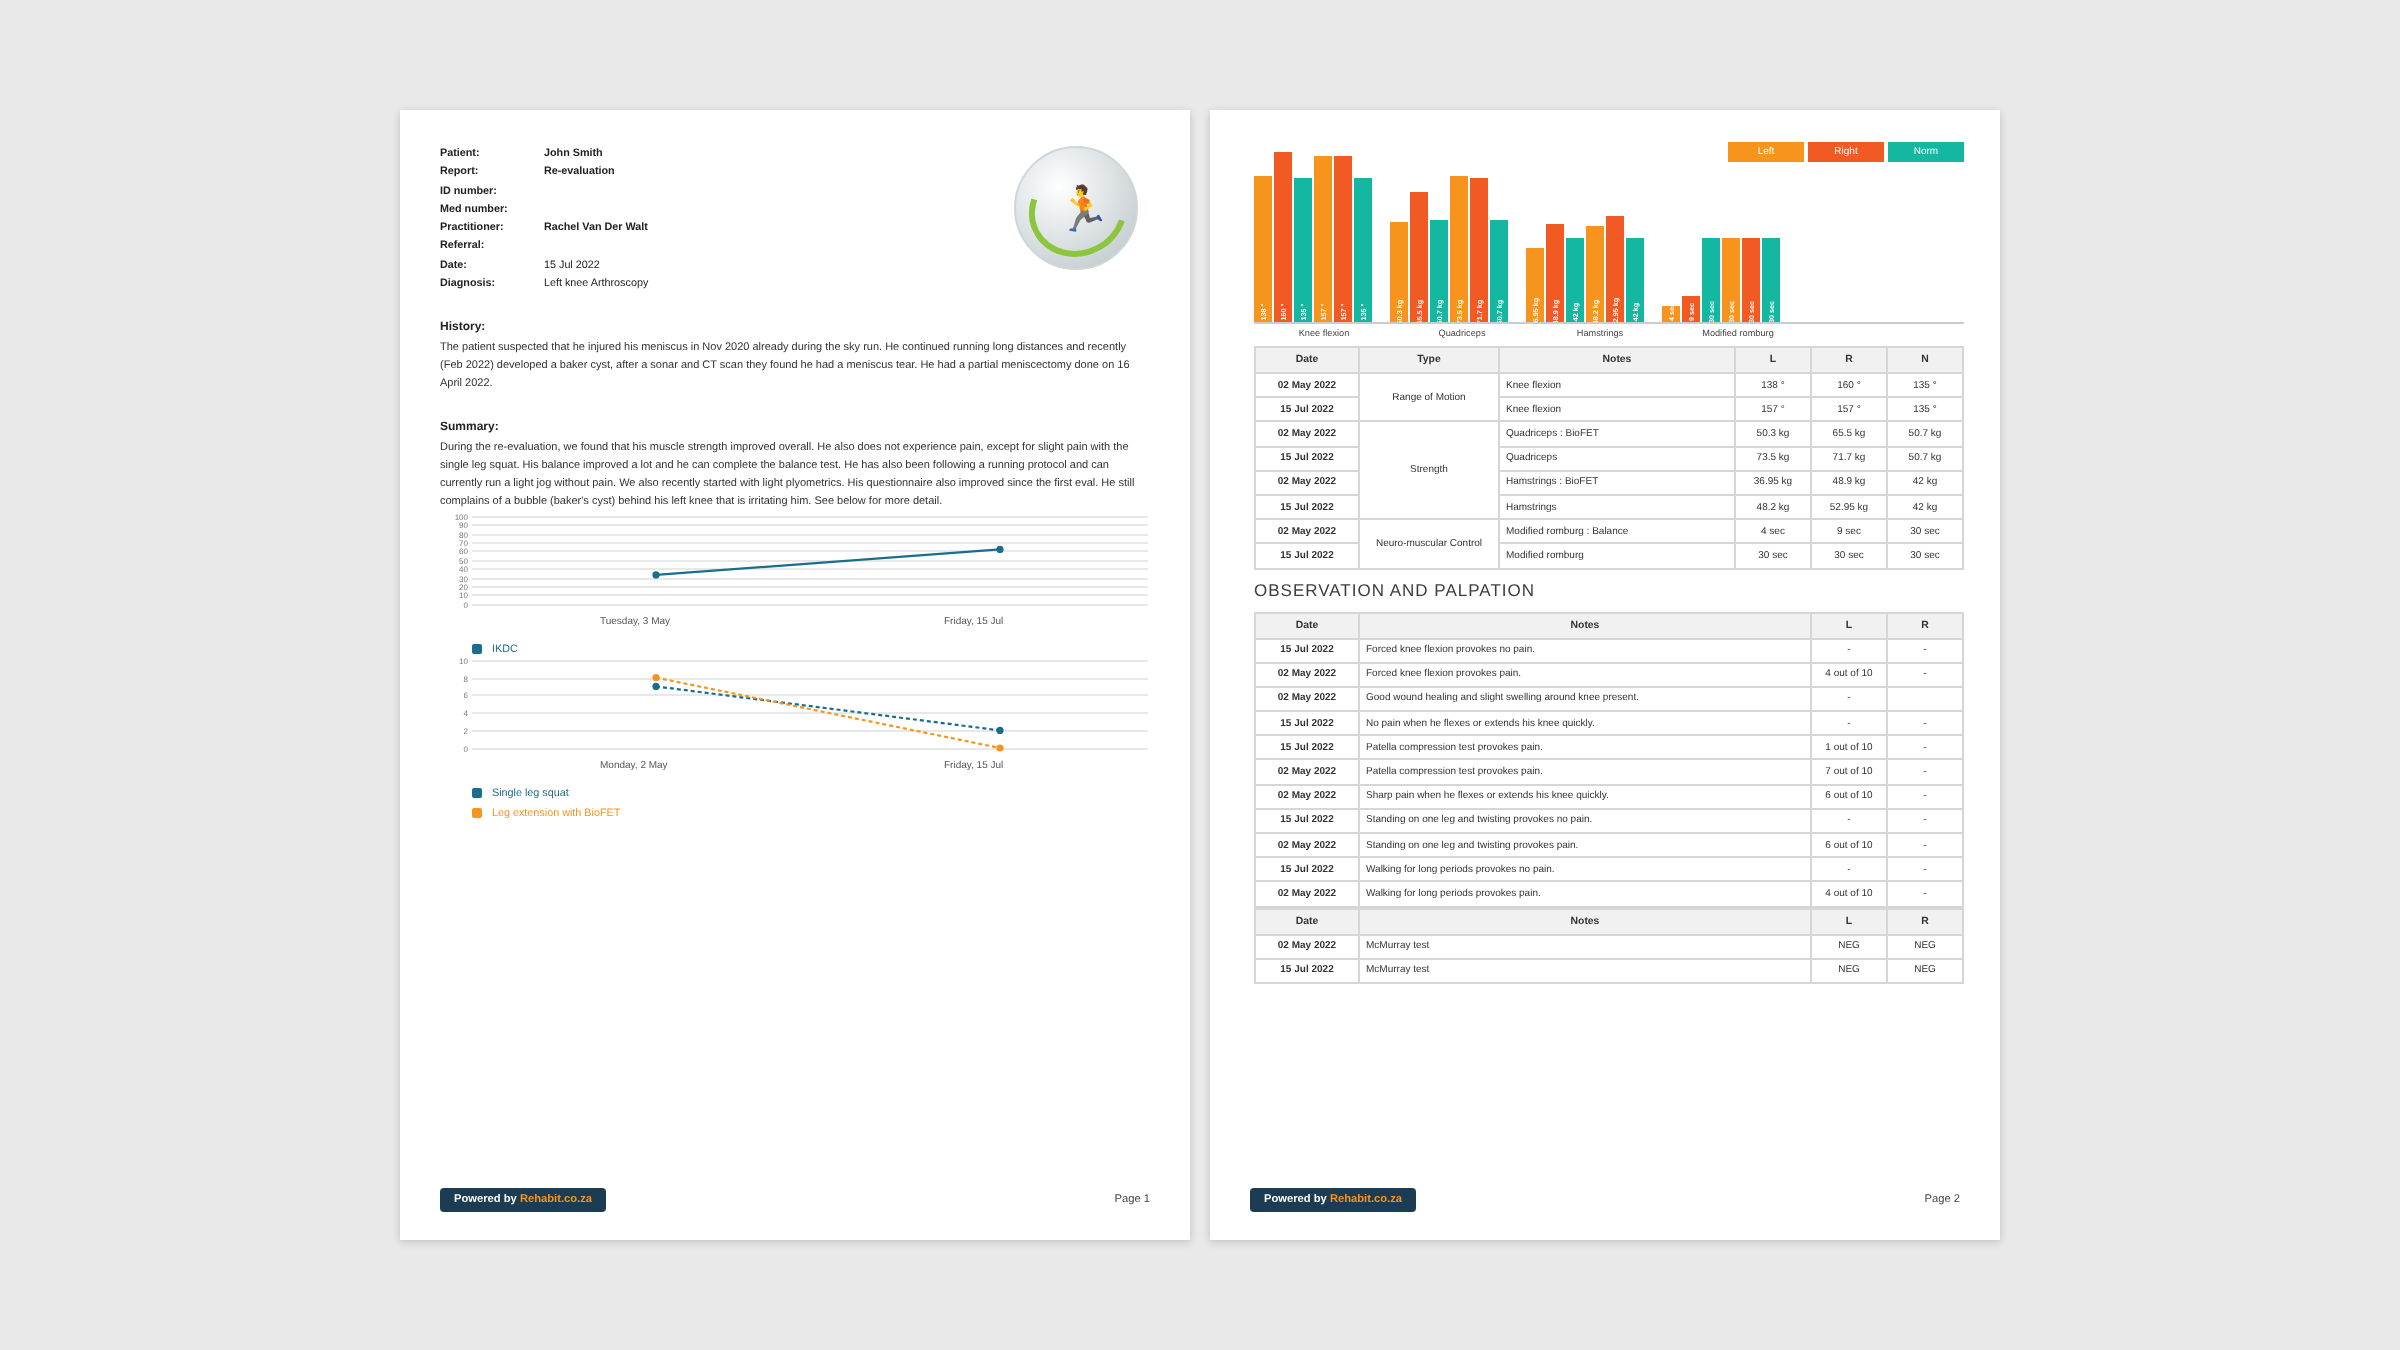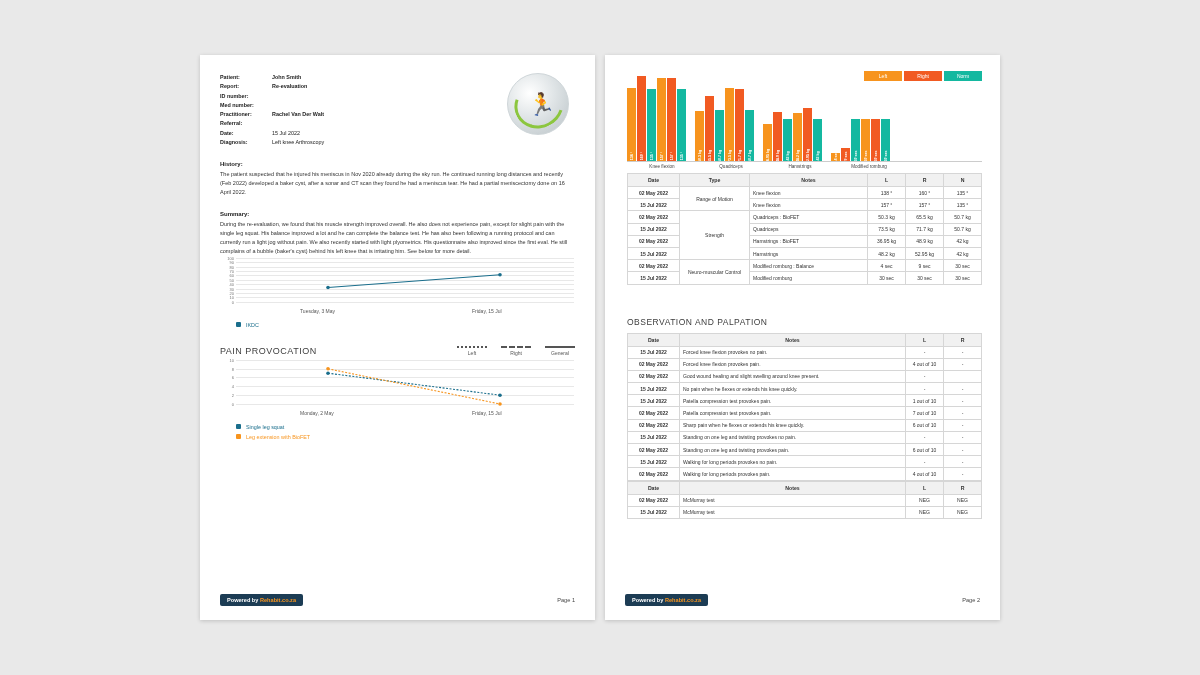--- a/index.html
+++ b/index.html
@@ -204,37 +204,20 @@
         <div class="xlabel" style="left: 78px; top: 52px;">Tuesday, 3 May</div>
         <div class="xlabel" style="left: 250px; top: 52px;">Friday, 15 Jul</div>
       </div>
     <div class="legend" id="q-legend">
         <div class="legend-item">
           <span class="legend-dot" style="background: rgb(26, 110, 140);"></span>
           <span style="color: rgb(26, 110, 140);">IKDC</span>
         </div>
       </div>
 
-    <div class="pp-head">
-      <div class="pp-title">PAIN PROVOCATION</div>
-      <div class="pp-key" id="pp-key">
-          <div class="k">
-            <div class="bar dotline" style="width: 30px; background: none;"></div>
-            <div>Left</div>
-          </div>
-          <div class="k">
-            <div class="bar dashline" style="width: 30px; background: none;"></div>
-            <div>Right</div>
-          </div>
-          <div class="k">
-            <div class="bar solidline" style="width: 30px; background: none;"></div>
-            <div>General</div>
-          </div>
-        </div>
-    </div>
     <div class="chart-box" id="p-chart">
         <div class="gridline" style="top: 46px;"></div>
         <div class="axis-label" style="top: 44px;">0</div>
         <div class="gridline" style="top: 37.2px;"></div>
         <div class="axis-label" style="top: 35.2px;">2</div>
         <div class="gridline" style="top: 28.4px;"></div>
         <div class="axis-label" style="top: 26.4px;">4</div>
         <div class="gridline" style="top: 19.6px;"></div>
         <div class="axis-label" style="top: 17.6px;">6</div>
         <div class="gridline" style="top: 10.8px;"></div>
@@ -433,21 +416,21 @@
           <tr>
             <td class="date">15 Jul 2022</td>
             <td>Modified romburg</td>
             <td class="ctr">30 sec</td>
             <td class="ctr">30 sec</td>
             <td class="ctr">30 sec</td>
           </tr>
         </tbody>
       </table>
 
-    <div class="p2-title" style="margin-top:32px;">OBSERVATION AND PALPATION</div>
+    <div class="p2-title" style="margin-top:5px;">OBSERVATION AND PALPATION</div>
     <table class="tbl" id="obs-table">
         <tbody>
           <tr>
             <th>Date</th>
             <th>Notes</th>
             <th>L</th>
             <th>R</th>
           </tr>
           <tr>
             <td class="date">15 Jul 2022</td>

